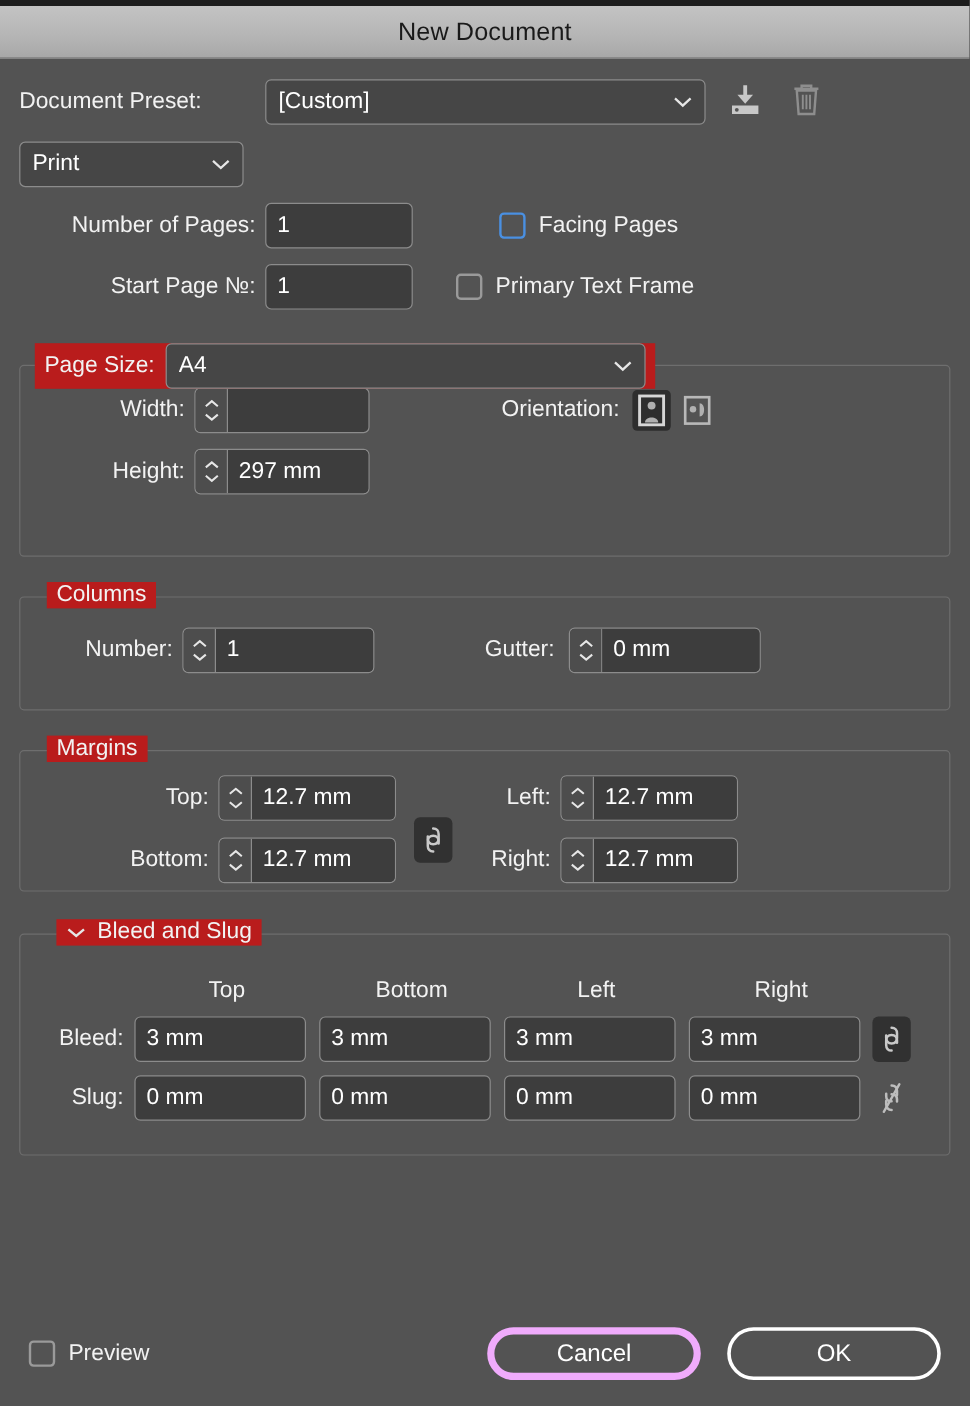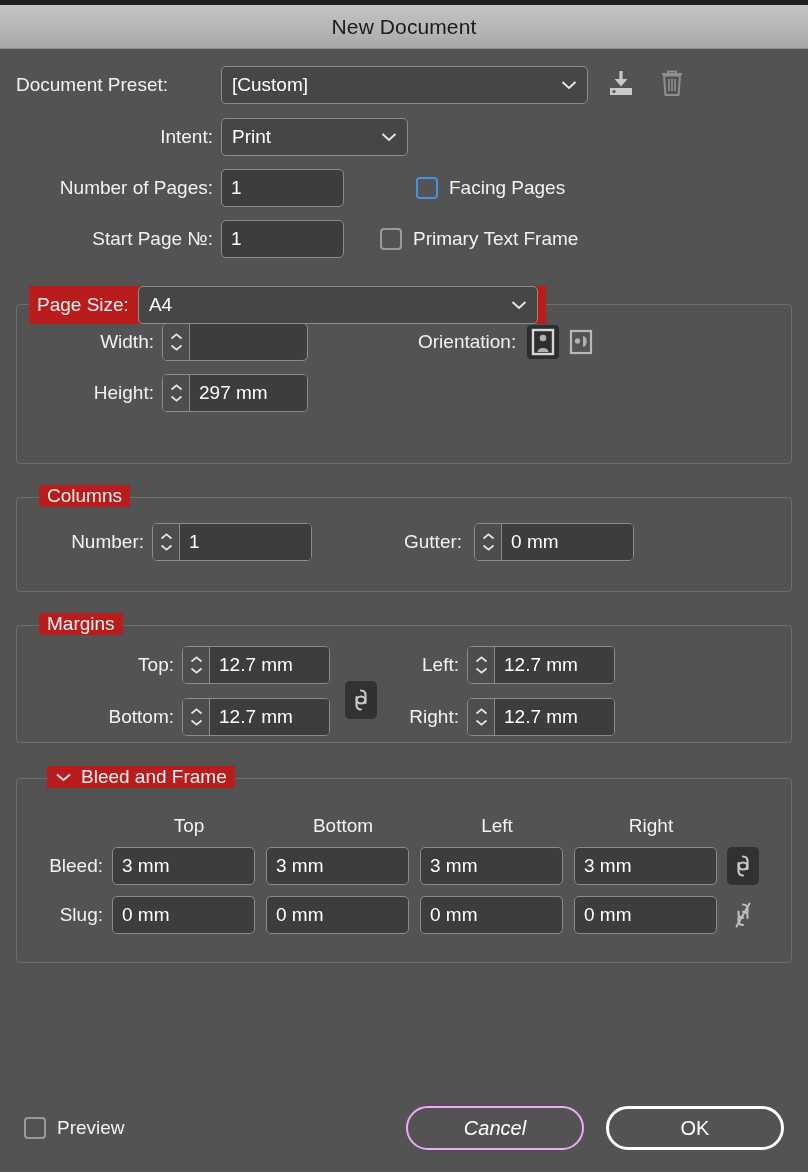--- a/index.html
+++ b/index.html
@@ -145,21 +145,21 @@
     padding: 0 24px;
   }
   .pill {
     border-radius: 22px;
     height: 44px;
     display: flex; align-items: center; justify-content: center;
     font-size: 20px; color: #ffffff;
     background: transparent;
     cursor: pointer;
   }
-  .pill.secondary { border: 2px solid #f0abfc; width: 178px; font-style: italic; }
+  .pill.secondary { border: 6px solid #f0abfc; width: 178px; }
   .pill.primary { border: 3px solid #ffffff; width: 178px; }
 </style>
 </head>
 <body>
 
 <div id="titlebar-strip"></div>
 <div id="titlebar">
   <div class="title">New Document</div>
 </div>
 
@@ -187,21 +187,20 @@
       <svg width="28" height="30" viewBox="0 0 28 30">
         <path d="M4 6 L24 6" stroke="#8e8e8e" stroke-width="2" fill="none"></path>
         <path d="M10 6 L10 3.5 L18 3.5 L18 6" stroke="#8e8e8e" stroke-width="2" fill="none"></path>
         <path d="M6 7.5 L22 7.5 L20.5 27 L7.5 27 Z" stroke="#8e8e8e" stroke-width="2" fill="none"></path>
         <path d="M11 11 L11 23 M14 11 L14 23 M17 11 L17 23" stroke="#8e8e8e" stroke-width="1.6"></path>
       </svg>
     </div>
   </div>
 
   <div class="row" style="margin-top:14px;">
-    <div class="label" style="width:205px; text-align:right; padding-right:8px;">Intent:</div>
     <div class="combo" style="width:187px;">
       <span class="combo-value">Print</span>
       <span class="chev">
         <svg width="16" height="10" viewBox="0 0 16 10">
             <path d="M1.5 2 L8 8 L14.5 2" fill="none" stroke="#e6e6e6" stroke-width="1.9"></path>
           </svg>
       </span>
     </div>
   </div>
 
@@ -384,21 +383,21 @@
     </div>
   </div>
 
   <div class="group" style="margin-top:35px; height:185px;">
     <div class="legend" style="left:30px;">
       <span style="display:inline-flex;">
         <svg width="17" height="10" viewBox="0 0 17 10">
             <path d="M2 2.5 L8.5 8 L15 2.5" fill="none" stroke="#e6e6e6" stroke-width="2"></path>
           </svg>
       </span>
-      <span>Bleed and Frame</span>
+      <span>Bleed and Slug</span>
     </div>
 
     <div class="row" style="margin-top:36px; padding-left:95px;">
       <div class="label" style="width:154px; text-align:center;">Top</div>
       <div class="label" style="width:154px; text-align:center;">Bottom</div>
       <div class="label" style="width:154px; text-align:center;">Left</div>
       <div class="label" style="width:154px; text-align:center;">Right</div>
     </div>
 
     <div class="row" style="margin-top:10px; padding-left:6px;">

